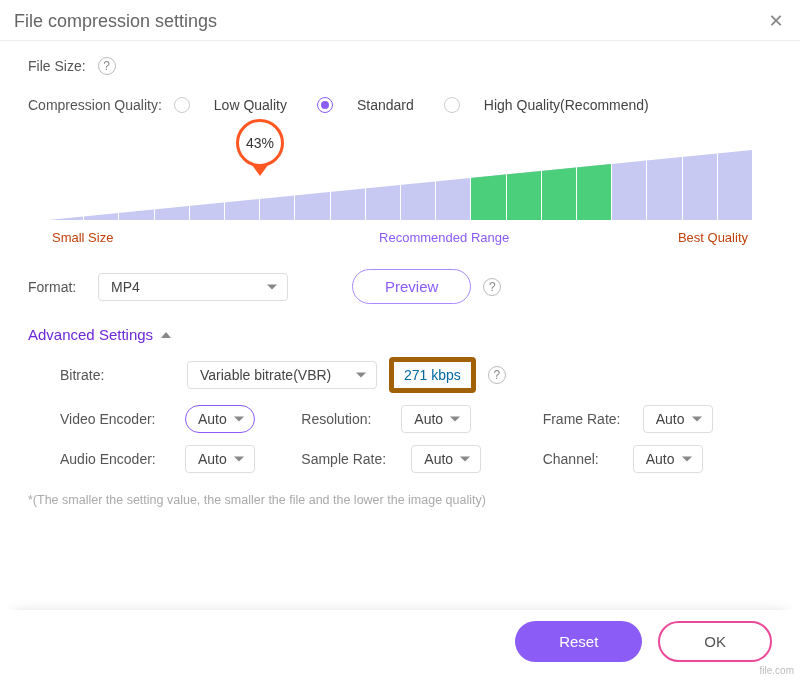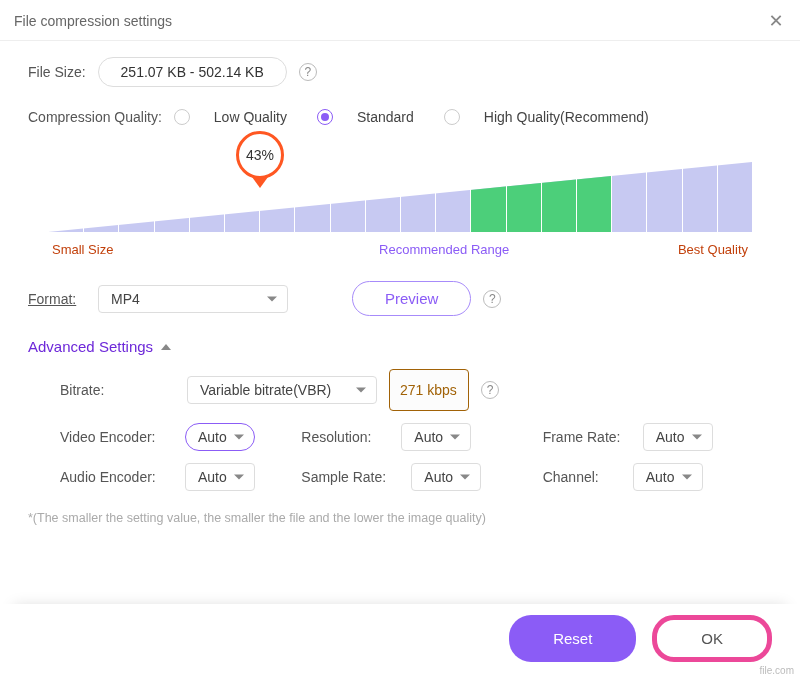--- a/index.html
+++ b/index.html
@@ -1,19 +1,19 @@
 <!DOCTYPE html>
 <html><head>
 <meta charset="utf-8">
 <style>
   * { box-sizing: border-box; font-family: -apple-system, "Segoe UI", Arial, sans-serif; }
   body { margin:0; background:#fff; width:800px; height:680px; color:#444; font-size:14px; }
   .win { width:800px; height:680px; display:flex; flex-direction:column; }
   .titlebar { display:flex; align-items:center; padding:10px 14px 8px; border-bottom:1px solid #eee; }
-  .titlebar .title { color:#666; font-size:14px;text-align:right; }
+  .titlebar .title { color:#666; font-size:18px;text-align:right; }
   .titlebar .close { margin-left:auto; color:#888; cursor:pointer; font-size:18px; width:20px; text-align:center; }
   .body { padding:16px 28px 10px; flex:1; overflow:hidden; }
   .row { display:flex; align-items:center; margin:0 0 22px; gap:12px; }
   .label { color:#555; font-size:14px; }
   .pill { border:1px solid #ddd; border-radius:18px; padding:6px 22px; min-width:170px; color:#333; font-size:14px; }
   .help { width:18px; height:18px; border:1px solid #bbb; border-radius:50%; color:#888; font-size:12px; display:flex; align-items:center; justify-content:center; cursor:pointer; }
   .radio-group { display:flex; gap:30px; align-items:center; }
   .radio { display:flex; align-items:center; gap:24px; cursor:pointer; }
   .radio .dot { width:16px; height:16px; border:1.5px solid #ccc; border-radius:50%; display:flex; align-items:center; justify-content:center; }
   .radio.selected .dot { border-color:#8b5cf6; }
@@ -36,41 +36,40 @@
   .select.small { min-width:70px; }
   .select.purple { border:1.5px solid #8b5cf6; border-radius:16px; }
   .select::after { content:""; position:absolute; right:10px; top:50%; width:0; height:0; border-left:5px solid transparent; border-right:5px solid transparent; border-top:5px solid #888; transform:translateY(-50%); }
   .btn-outline { border:1.5px solid #a78bfa; color:#8b5cf6; background:#fff; border-radius:20px; padding:8px 32px; font-size:15px; cursor:pointer; }
   .section-title { display:flex; align-items:center; gap:8px; color:#6d28d9; font-size:15px; margin:20px 0 14px; cursor:pointer; }
   .chev-up { width:0; height:0; border-left:5px solid transparent; border-right:5px solid transparent; border-bottom:6px solid #888; }
   .advanced { padding-left:32px; }
   .adv-row { display:flex; align-items:center; margin:12px 0; gap:12px; }
   .adv-row .label { width:115px; text-align:left; }
   .adv-row .col { display:flex; align-items:center; gap:10px; flex:1; }
-  .ghost-input { border:1px solid #a16207; border-radius:4px; padding:12px 10px; color:#a16207; min-width:80px; background:#fcfcfc; }
+  .ghost-input { border:5px solid #a16207; border-radius:4px; padding:5px 10px; color:#0369a1; min-width:80px; background:#fcfcfc; }
   .note { color:#aaa; font-size:12.5px; margin-top:20px; }
   .footer { border-top:1px solid rgba(0,0,0,0); padding:10px 28px 18px; display:flex; justify-content:flex-end; gap:16px; box-shadow:0 -12px 14px -14px rgba(0,0,0,0.15); }
   .btn-primary { background:#8b5cf6; color:#fff; border:none; border-radius:22px; padding:10px 44px; font-size:15px; cursor:pointer; }
-  .btn-secondary { background:#fff; color:#555; border:5px solid #ec4899; border-radius:22px; padding:10px 44px; font-size:15px; cursor:pointer; }
+  .btn-secondary { background:#fff; color:#555; border:2px solid #ec4899; border-radius:22px; padding:10px 44px; font-size:15px; cursor:pointer; }
   .watermark { position:absolute; right:6px; bottom:4px; font-size:10px; color:#bbb; }
 </style>
 </head>
 <body>
 
 <div class="win">
   <div class="titlebar">
     <span class="title">File compression settings</span>
     <span class="close">✕</span>
   </div>
 
   <div class="body">
 
     <div class="row">
       <span class="label">File Size:</span>
-      <span class="pill">251.07 KB - 502.14 KB</span>
       <span class="help">?</span>
     </div>
 
     <div class="row" style="margin-bottom:12px;">
       <span class="label">Compression Quality:</span>
       <div class="radio-group">
         <div class="radio">
             <span class="dot"></span>
             <span>Low Quality</span>
           </div>
@@ -120,21 +119,21 @@
         <div class="tail"></div>
       </div>
       <div class="slider-labels">
         <span>Small Size</span>
         <span class="mid">Recommended Range</span>
         <span class="right">Best Quality</span>
       </div>
     </div>
 
     <div class="row" style="margin-top:24px;">
-      <span class="label" style="width:58px;text-decoration:underline;">Format:</span>
+      <span class="label" style="width:58px;">Format:</span>
       <div class="select wide"><span>MP4</span></div>
       <div style="width:40px;"></div>
       <button class="btn-outline">Preview</button>
       <span class="help">?</span>
     </div>
 
     <div class="section-title">
       <span>Advanced Settings</span>
       <span class="chev-up"></span>
     </div>

